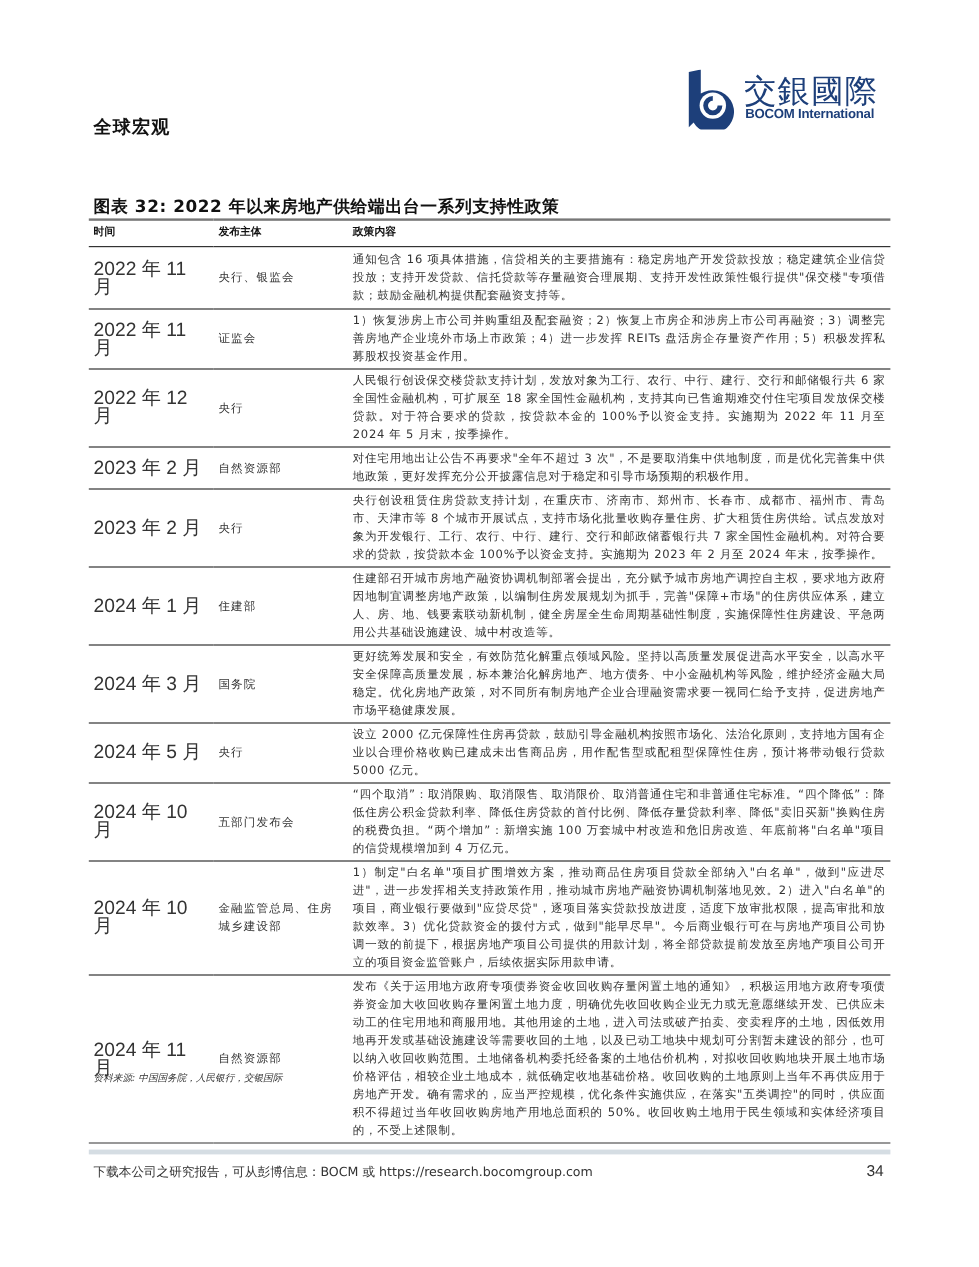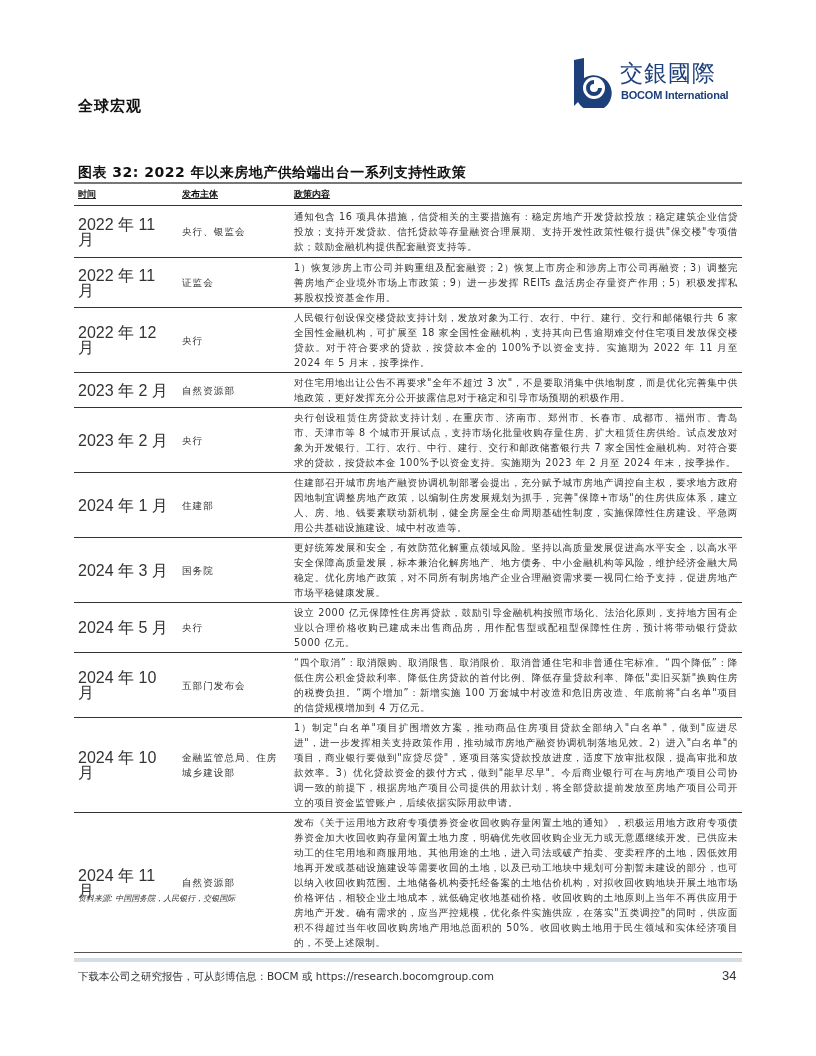--- a/index.html
+++ b/index.html
@@ -1,25 +1,25 @@
 <!DOCTYPE html>
 <html><head>
 <meta charset="utf-8">
 <style>
   html, body { margin: 0; padding: 0; background: #ffffff; }
   body { width: 816px; height: 1056px; position: relative; overflow: hidden;
          font-family: "DejaVu Sans", "Liberation Sans", sans-serif; color: #222; }
   .section-title { position: absolute; left: 78px; top: 97px; font-size: 15px; font-weight: bold; color: #111; letter-spacing: 1px; }
   .logo { position: absolute; left: 570px; top: 58px; width: 175px; height: 50px; }
   .logo svg { position: absolute; left: 0; top: 0; }
-  .logo-cn { position: absolute; left: 50px; top: 0px; font-size: 23px; color: #1d3f7a; letter-spacing: 1px; font-family: "DejaVu Sans", sans-serif; }
+  .logo-cn { position: absolute; left: 50px; top: 0px; font-size: 27px; color: #1d3f7a; letter-spacing: 1px; font-family: "DejaVu Sans", sans-serif; }
   .logo-en { position: absolute; left: 51px; top: 31px; font-size: 11px; font-weight: bold; color: #1d3f7a; font-family: "Liberation Sans", sans-serif; letter-spacing: -0.2px; }
   .fig-title { position: absolute; left: 78px; top: 164px; font-size: 14px; font-weight: bold; color: #111; letter-spacing: 0.5px; }
   table.policy { position: absolute; left: 74px; top: 182px; width: 668px; border-collapse: collapse; font-size: 9.6px; line-height: 15px; }
-  table.policy thead tr { border-top: 2px solid #777; text-decoration: underline; }
+  table.policy thead tr { border-top: 2px solid #777; }
   table.policy th { text-align: left; font-weight: bold; font-size: 9px; padding: 3px 4px 3px 4px; color: #111; height: 12px; }
   table.policy tbody tr { border-top: 1.5px solid #333; }
   table.policy tbody tr:last-child { border-bottom: 1.5px solid #555; }
   table.policy td { vertical-align: middle; padding: 2px 4px; color: #333; }
   td.c-time { width: 96px; font-family: "Liberation Sans", sans-serif; font-size: 16px; }
   td.c-issuer { width: 104px; letter-spacing: 1px; }
   td.c-content { letter-spacing: 0.6px; text-align: justify; }
   .source { position: absolute; left: 78px; top: 893px; font-size: 8px; font-style: italic; color: #333; }
   .footer-bar { position: absolute; left: 74px; top: 958px; width: 668px; height: 4px; background: #d5dde3; }
   .footer-text { position: absolute; left: 78px; top: 970px; font-size: 10.5px; color: #333; }
@@ -52,21 +52,21 @@
   </thead>
   <tbody>
     <tr style="height:52px">
       <td class="c-time">2022 年 11 月</td>
       <td class="c-issuer">央行、银监会</td>
       <td class="c-content">通知包含 16 项具体措施，信贷相关的主要措施有：稳定房地产开发贷款投放；稳定建筑企业信贷投放；支持开发贷款、信托贷款等存量融资合理展期、支持开发性政策性银行提供"保交楼"专项借款；鼓励金融机构提供配套融资支持等。</td>
     </tr>
     <tr style="height:46px">
       <td class="c-time">2022 年 11 月</td>
       <td class="c-issuer">证监会</td>
-      <td class="c-content">1）恢复涉房上市公司并购重组及配套融资；2）恢复上市房企和涉房上市公司再融资；3）调整完善房地产企业境外市场上市政策；9）进一步发挥 REITs 盘活房企存量资产作用；5）积极发挥私募股权投资基金作用。</td>
+      <td class="c-content">1）恢复涉房上市公司并购重组及配套融资；2）恢复上市房企和涉房上市公司再融资；3）调整完善房地产企业境外市场上市政策；4）进一步发挥 REITs 盘活房企存量资产作用；5）积极发挥私募股权投资基金作用。</td>
     </tr>
     <tr style="height:62px">
       <td class="c-time">2022 年 12 月</td>
       <td class="c-issuer">央行</td>
       <td class="c-content">人民银行创设保交楼贷款支持计划，发放对象为工行、农行、中行、建行、交行和邮储银行共 6 家全国性金融机构，可扩展至 18 家全国性金融机构，支持其向已售逾期难交付住宅项目发放保交楼贷款。对于符合要求的贷款，按贷款本金的 100%予以资金支持。实施期为 2022 年 11 月至 2024 年 5 月末，按季操作。</td>
     </tr>
     <tr style="height:32px">
       <td class="c-time">2023 年 2 月</td>
       <td class="c-issuer">自然资源部</td>
       <td class="c-content">对住宅用地出让公告不再要求"全年不超过 3 次"，不是要取消集中供地制度，而是优化完善集中供地政策，更好发挥充分公开披露信息对于稳定和引导市场预期的积极作用。</td>

